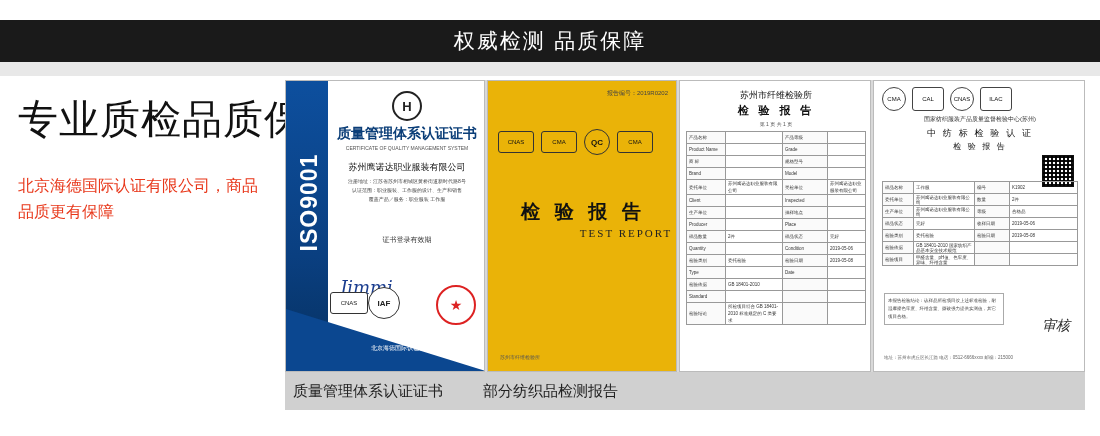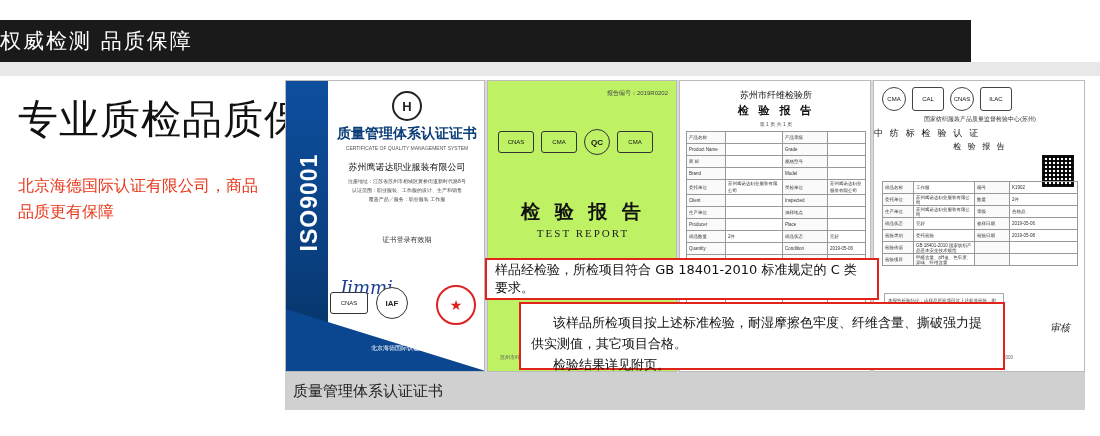--- a/index.html
+++ b/index.html
@@ -13,26 +13,26 @@
     font-family: "Liberation Sans", sans-serif;
     overflow: hidden;
     position: relative;
   }
 
   
   .banner {
     position: absolute;
     left: 0;
     top: 20px;
-    width: 971px;
+    width: 1100px;
     height: 42px;
     background: #1a1a1a;
     display: flex;
     align-items: center;
-    justify-content: flex-start;
+    justify-content: center;
   }
   .banner-title {
     color: #ffffff;
     font-size: 21px;
     letter-spacing: 2px;
     font-family: "DejaVu Sans", sans-serif;
   }
 
   
   .under-strip {
@@ -202,21 +202,20 @@
     left: 54px; top: 196px;
     font-size: 18px;
     color: #1a3d8f;
     font-style: italic;
     font-family: "DejaVu Serif", serif;
   }
   .c1-badges {
     position: absolute;
     left: 44px; bottom: 52px;
     display: flex;
-    gap: 8px;
     align-items: center;
   }
   .c1-badge {
     width: 36px; height: 20px;
     border: 1px solid #333;
     border-radius: 3px;
     font-size: 6px;
     display: flex; align-items: center; justify-content: center;
     background: #fff;
     color: #222;
@@ -242,21 +241,21 @@
     text-align: center;
     font-size: 6px;
     color: #fff;
   }
 
   
   .cert2 {
     position: absolute;
     left: 202px; top: 0;
     width: 190px; height: 292px;
-    background: #bef264;
+    background: #eab308;
     border: 1px solid #bbb;
     box-sizing: border-box;
     overflow: hidden;
   }
   .c2-no {
     position: absolute;
     right: 8px; top: 8px;
     font-size: 6px; color: #444;
   }
   .c2-logos {
@@ -286,20 +285,21 @@
   }
   .c2-title-en {
     position: absolute;
     left: 0; top: 146px;
     width: 190px;
     text-align: center;
     font-size: 11px;
     color: #222;
     letter-spacing: 2px;
     font-family: "Liberation Serif", serif;
+    padding-left: 43px;
   }
   .c2-foot {
     position: absolute;
     left: 12px; bottom: 10px;
     font-size: 5px; color: #555; line-height: 8px;
   }
 
   
   .cert3 {
     position: absolute;
@@ -377,21 +377,21 @@
   }
   .c4-logo.circ { width: 22px; height: 22px; border-radius: 50%; }
   .c4-head {
     position: absolute;
     left: 0; top: 34px; width: 212px;
     text-align: center; font-size: 6px; color: #333;
   }
   .c4-head2 {
     position: absolute;
     left: 0; top: 46px; width: 212px;
-    font-size: 9px; color: #111; letter-spacing: 2px;
+    text-align: center; font-size: 9px; color: #111; letter-spacing: 2px;
     font-family: "DejaVu Sans", sans-serif;
   }
   .c4-head3 {
     position: absolute;
     left: 0; top: 60px; width: 212px;
     text-align: center; font-size: 8px; color: #111; letter-spacing: 2px;
     font-family: "DejaVu Sans", sans-serif;
   }
   .c4-qr {
     position: absolute;
@@ -426,21 +426,21 @@
     font-size: 4.5px;
     line-height: 8px;
     color: #444;
     border: 1px solid #aaa;
     padding: 3px;
     box-sizing: border-box;
   }
   .c4-sign {
     position: absolute;
     right: 14px; bottom: 36px;
-    font-size: 10px;
+    font-size: 14px;
     color: #2a2a2a;
     font-family: "DejaVu Serif", serif;
     font-style: italic;
   }
   .c4-foot {
     position: absolute;
     left: 10px; bottom: 10px;
     font-size: 4.5px;
     color: #666;
     line-height: 7px;
@@ -690,28 +690,22 @@
             <td class="l2"></td>
             <td></td>
           </tr>
       </tbody>
     </table>
     <div class="c4-note">本报告检验结论：该样品所检项目按上述标准检验，耐湿摩擦色牢度、纤维含量、撕破强力提供实测值，其它项目合格。</div>
     <div class="c4-sign">审核</div>
     <div class="c4-foot">地址：苏州市虎丘区长江路 电话：0512-6666xxxx 邮编：215000</div>
   </div>
 
-  <div class="callout callout-1">
-    <span>样品经检验，所检项目符合 GB 18401-2010 标准规定的 C 类要求。</span>
-  </div>
-
-  <div class="callout callout-2">
-    <div class="indent">该样品所检项目按上述标准检验，耐湿摩擦色牢度、纤维含量、撕破强力提供实测值，其它项目合格。</div>
-    <div class="indent">检验结果详见附页。</div>
-  </div>
+
 
   <div class="caption-bar">
     <span class="cap1">质量管理体系认证证书</span>
+    <span class="cap2">部分纺织品检测报告</span>
   </div>
 
 </div>
 
 <div class="bottom-strip"></div>
 
 </body></html>

